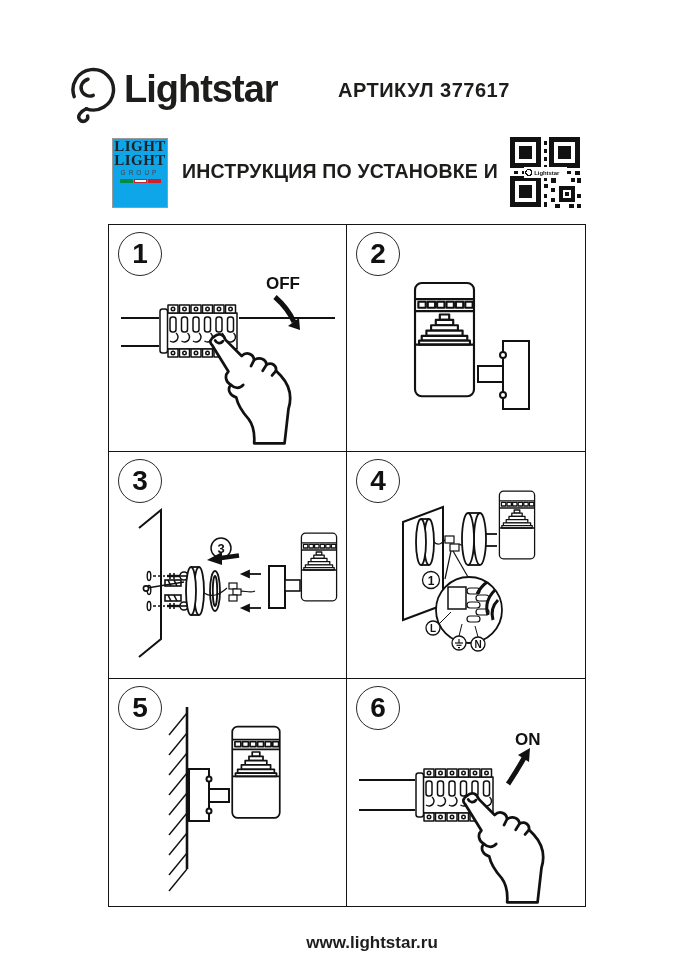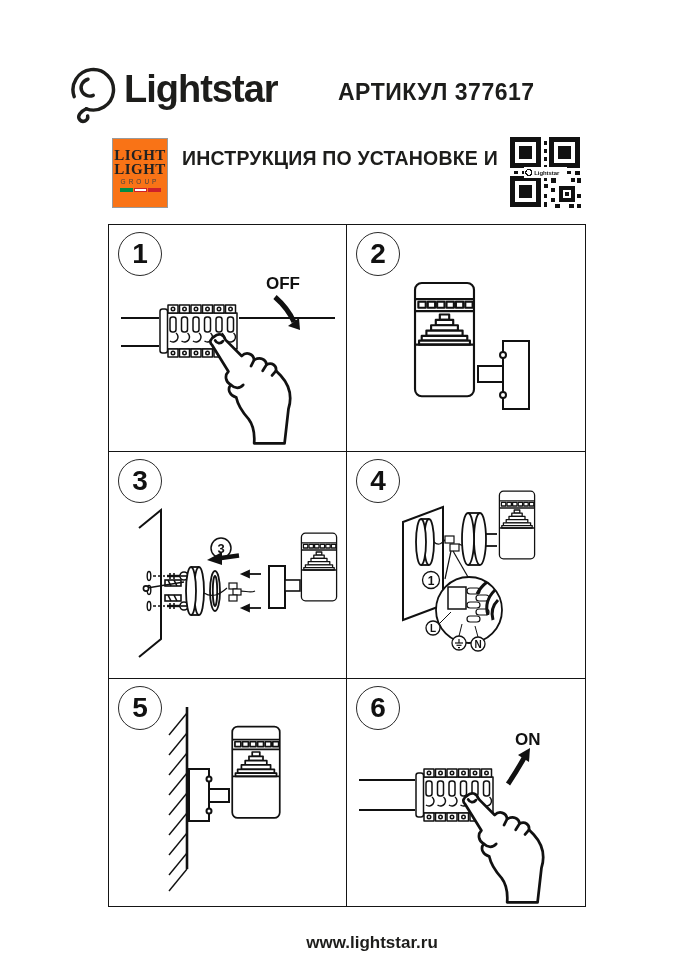--- a/index.html
+++ b/index.html
@@ -3,34 +3,34 @@
 <meta charset="utf-8">
 <style>
   html,body{margin:0;padding:0;background:#fff;}
   .page{position:relative;width:588px;height:970px;background:#fff;overflow:hidden;
         font-family:"Liberation Sans",sans-serif;color:#1a1a1a;margin-top:28px;}
   
   .brand-row{position:absolute;left:0;top:0;width:686px;height:106px;}
   .bulb-icon{position:absolute;left:70px;top:32px;width:48px;height:70px;}
   .brand-word{position:absolute;left:124px;top:40px;font-size:38px;font-weight:bold;
               letter-spacing:-1px;color:#1d1d1b;}
-  .article{position:absolute;left:338px;top:51px;width:250px;font-size:23px;font-weight:bold;
+  .article{position:absolute;left:338px;top:51px;width:250px;font-size:20px;font-weight:bold;
            letter-spacing:.5px;text-align:left;color:#1d1d1b;white-space:nowrap;}
   
   .group-box{position:absolute;left:112px;top:110px;width:56px;height:70px;border:1px solid #9a9a9a;
-             background:#f97316;text-align:center;box-sizing:border-box;padding-top:9px;}
+             background:#0ea5e9;text-align:center;box-sizing:border-box;}
   .group-box .gl1,.group-box .gl2{font-family:"Liberation Serif",serif;font-weight:bold;
              font-size:15px;line-height:14px;letter-spacing:.5px;color:#222;}
   .group-box .gl3{font-size:6.5px;letter-spacing:3px;color:#444;margin-top:2px;}
   .flag{display:flex;justify-content:center;gap:1px;margin-top:3px;}
   .flag span{display:block;width:13px;height:4px;}
   .flag .f-green{background:#008C45;}
   .flag .f-white{background:#fff;border:1px solid #CD212A;height:2px;width:11px;}
   .flag .f-red{background:#CD212A;}
-  .main-title{position:absolute;left:182px;top:119px;width:330px;font-size:19.5px;line-height:23px;
+  .main-title{position:absolute;left:182px;top:132px;width:330px;font-size:19.5px;line-height:23px;
               font-weight:bold;letter-spacing:.2px;color:#1d1d1b;}
   .qr{position:absolute;left:508px;top:107px;width:74px;height:74px;}
   
   .panels{position:absolute;left:108px;top:196px;width:476px;height:681px;
           border:1.6px solid #151515;box-sizing:content-box;display:grid;
           grid-template-columns:238px 238px;grid-template-rows:227px 227px 227px;}
   .cell{position:relative;box-sizing:border-box;}
   .cell.cr{border-right:1.6px solid #151515;}
   .cell.cb{border-bottom:1.6px solid #151515;}
   .num{position:absolute;left:9px;top:7px;width:44px;height:44px;border:1.4px solid #2a2a2a;

